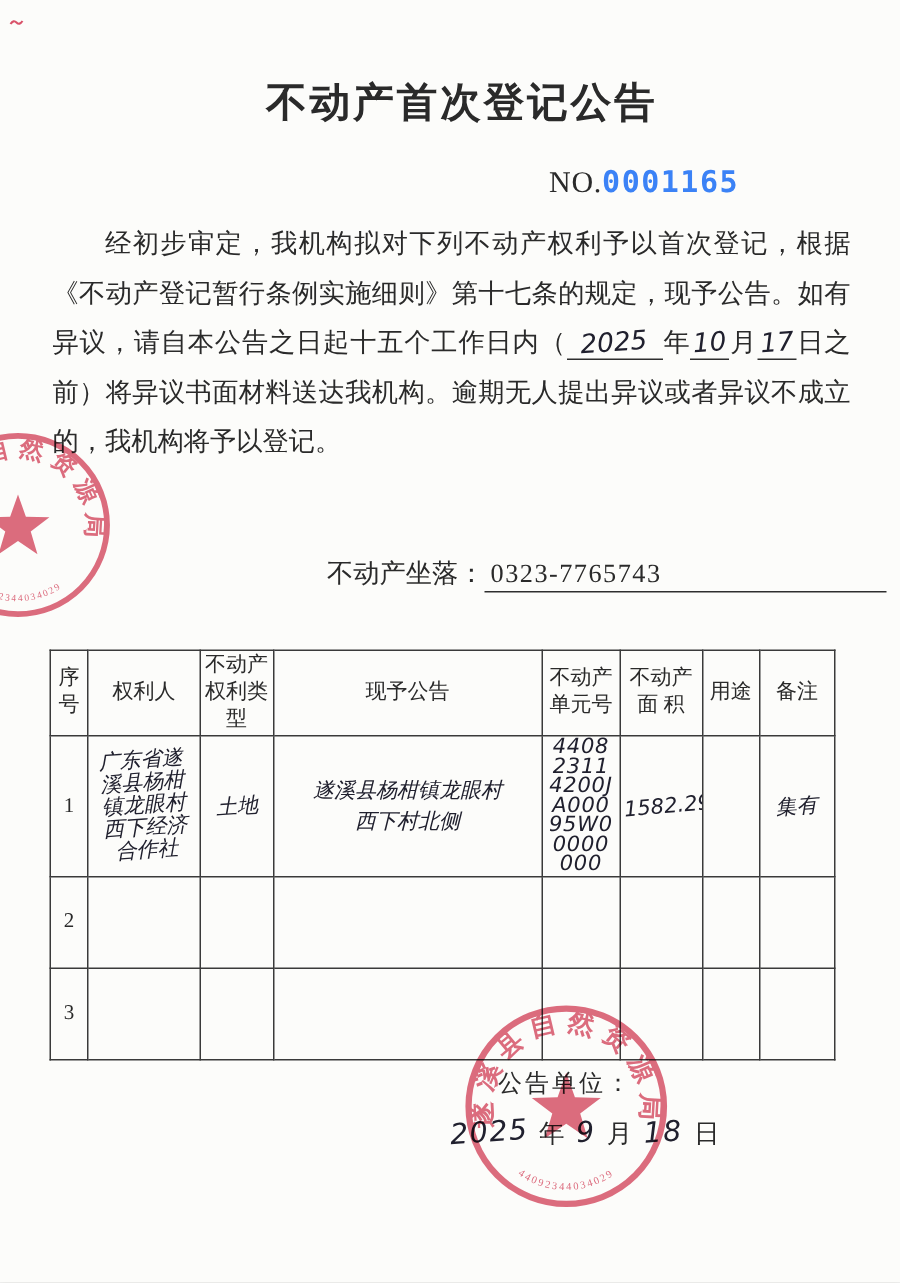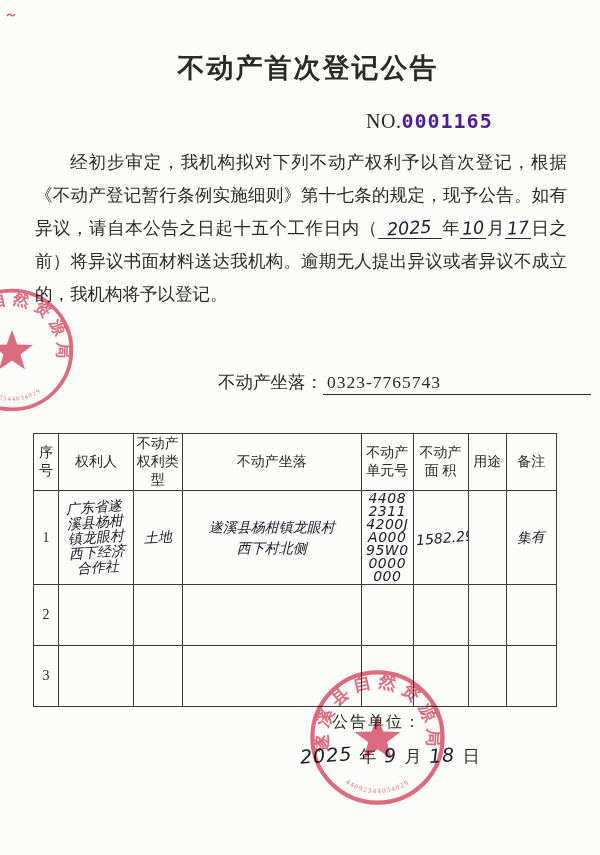--- a/index.html
+++ b/index.html
@@ -17,21 +17,21 @@
     position:absolute; top:50px; left:0; right:0;
     text-align:center;
     font-size:27px; font-weight:700; letter-spacing:2px;margin-left:16px;
   }
   .doc-no {
     position:absolute; top:109px; left:366px;
     font-size:20px; letter-spacing:.5px;
   }
   .doc-no .no-num {
     font-family:"DejaVu Sans Mono",monospace;
-    font-weight:700; color:#4c1d95; letter-spacing:1px;
+    font-weight:700; color:#3b82f6; letter-spacing:1px;
   }
   .para {
     position:absolute; top:146px; left:35px; width:532px;
     font-size:17.5px; line-height:33px;
     text-align:justify; text-indent:2em;
   }
   .blank {
     display:inline-block; text-indent:0; text-align:center;
     border-bottom:1.5px solid #2e2e2e; line-height:20px;
     vertical-align:baseline;
@@ -130,21 +130,21 @@
         <col style="width:10.5%">
         <col style="width:7.3%">
         <col style="width:9.6%">
     </colgroup>
     <tbody>
         <tr class="row-head">
       <th>序号</th>
       <th>权利人</th>
       <th>不动产
 权利类型</th>
-      <th>不动产坐落</th>
+      <th>现予公告</th>
       <th>不动产
 单元号</th>
       <th>不动产
 面  积</th>
       <th>用途</th>
       <th>备注</th>
     </tr>
     <tr class="row-first">
       <td>1</td>
       <td class="cell-owner"><span class="hw hw-tilt">广东省遂溪县杨柑镇龙眼村西下经济合作社</span></td>

